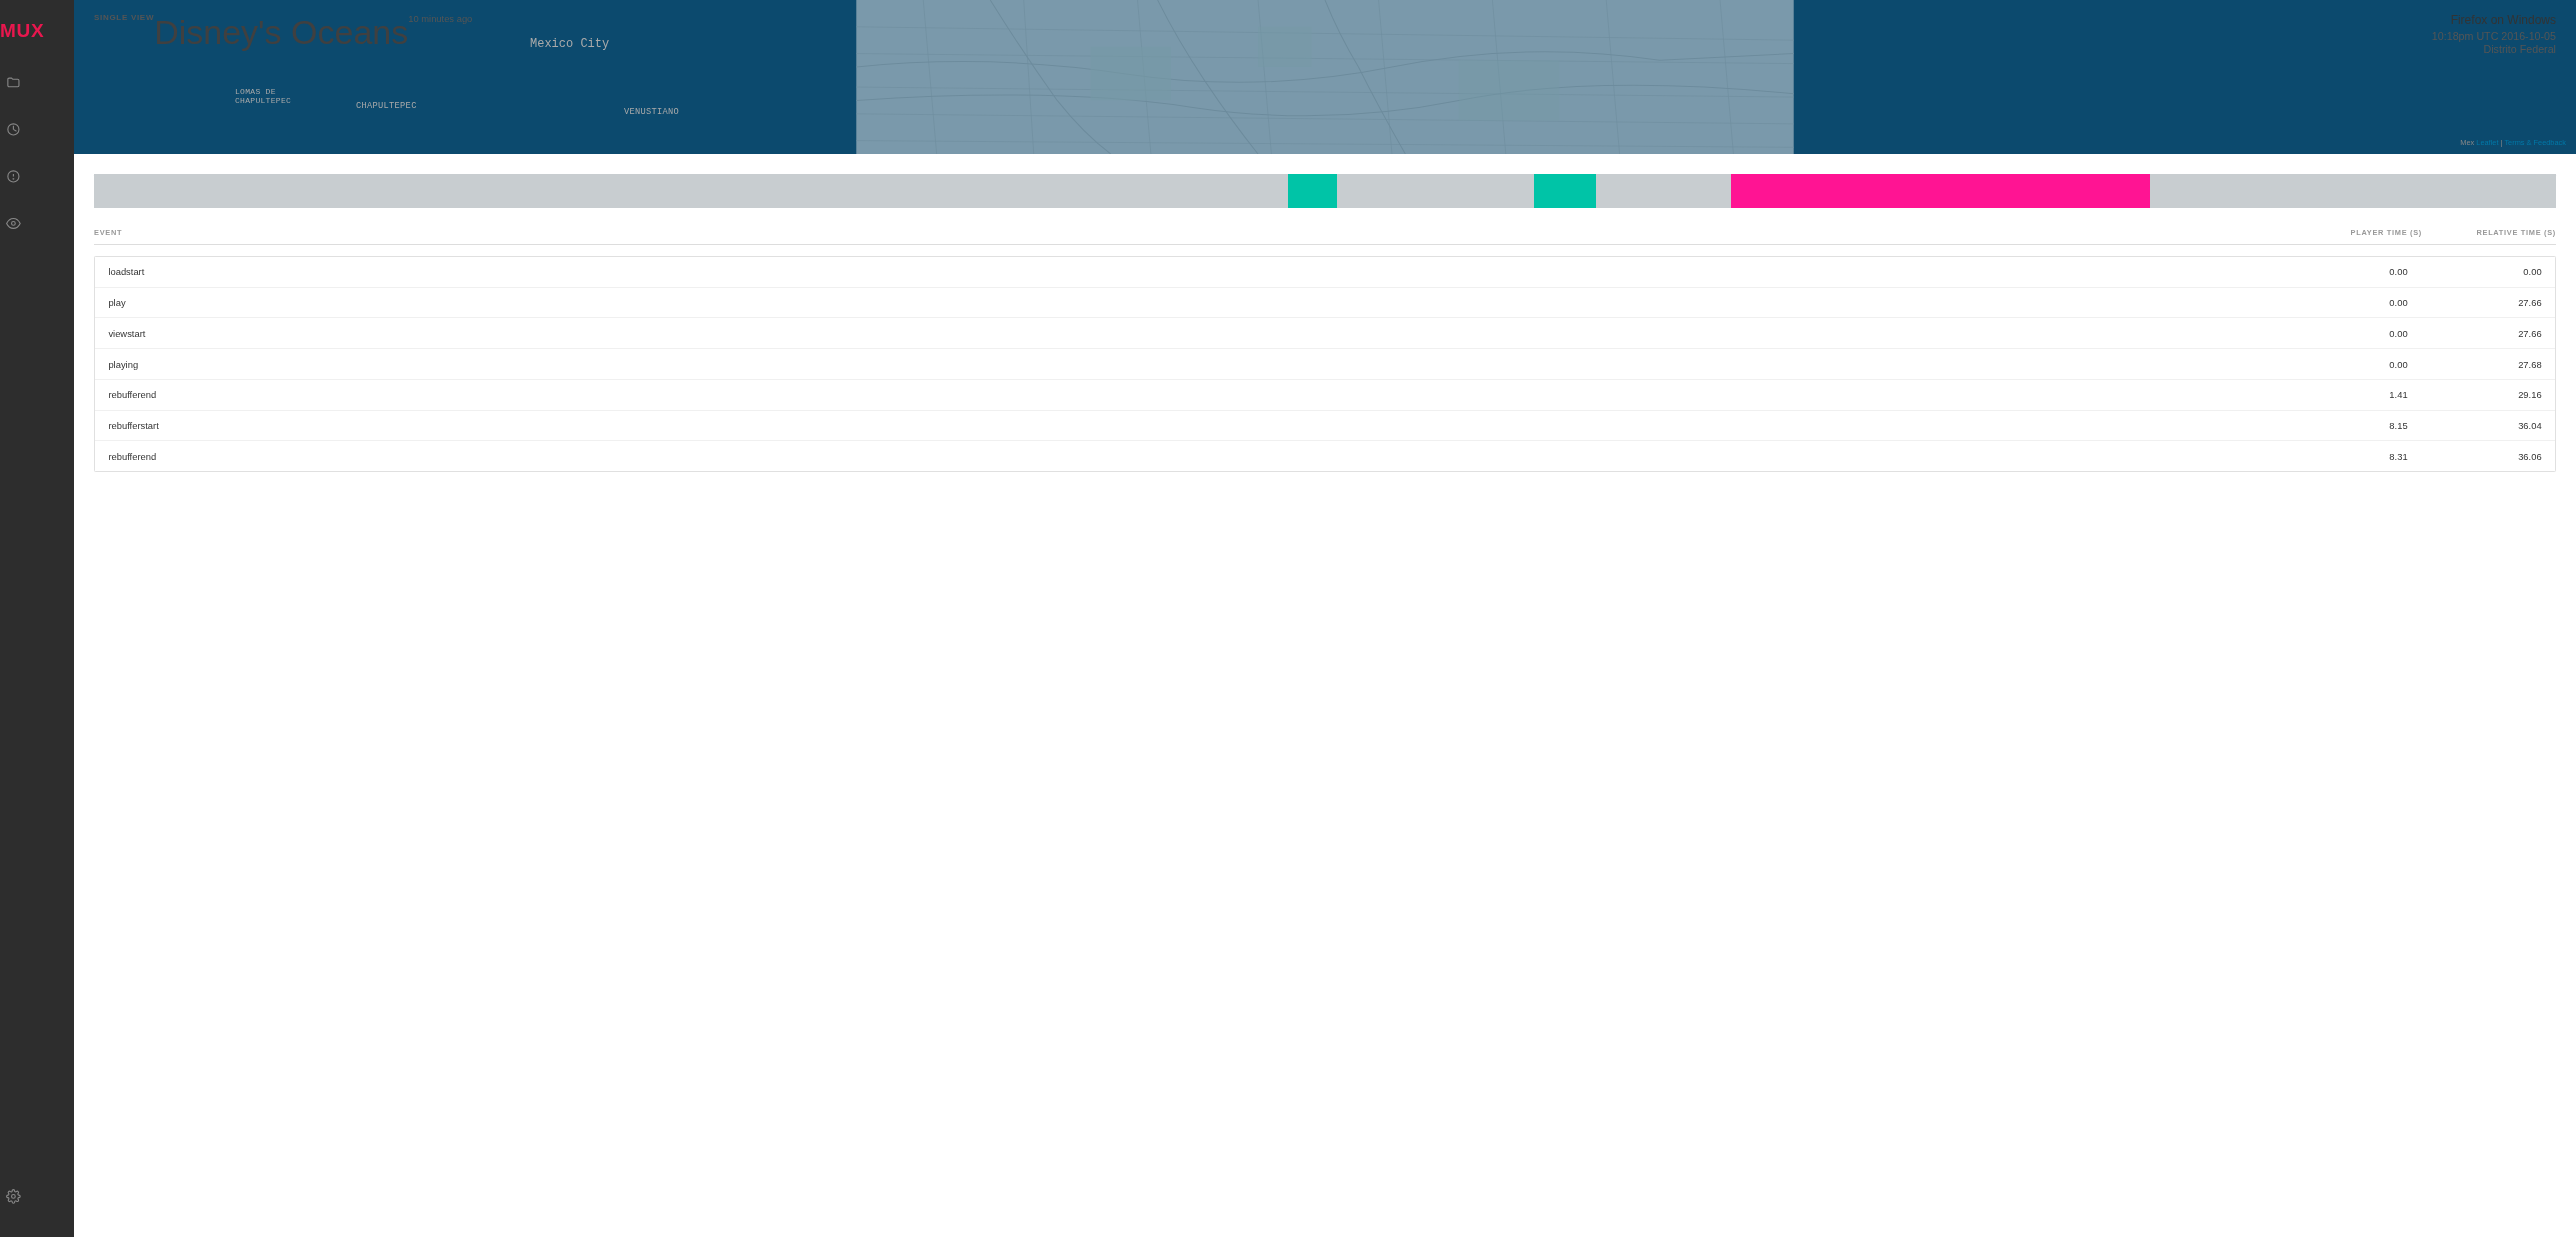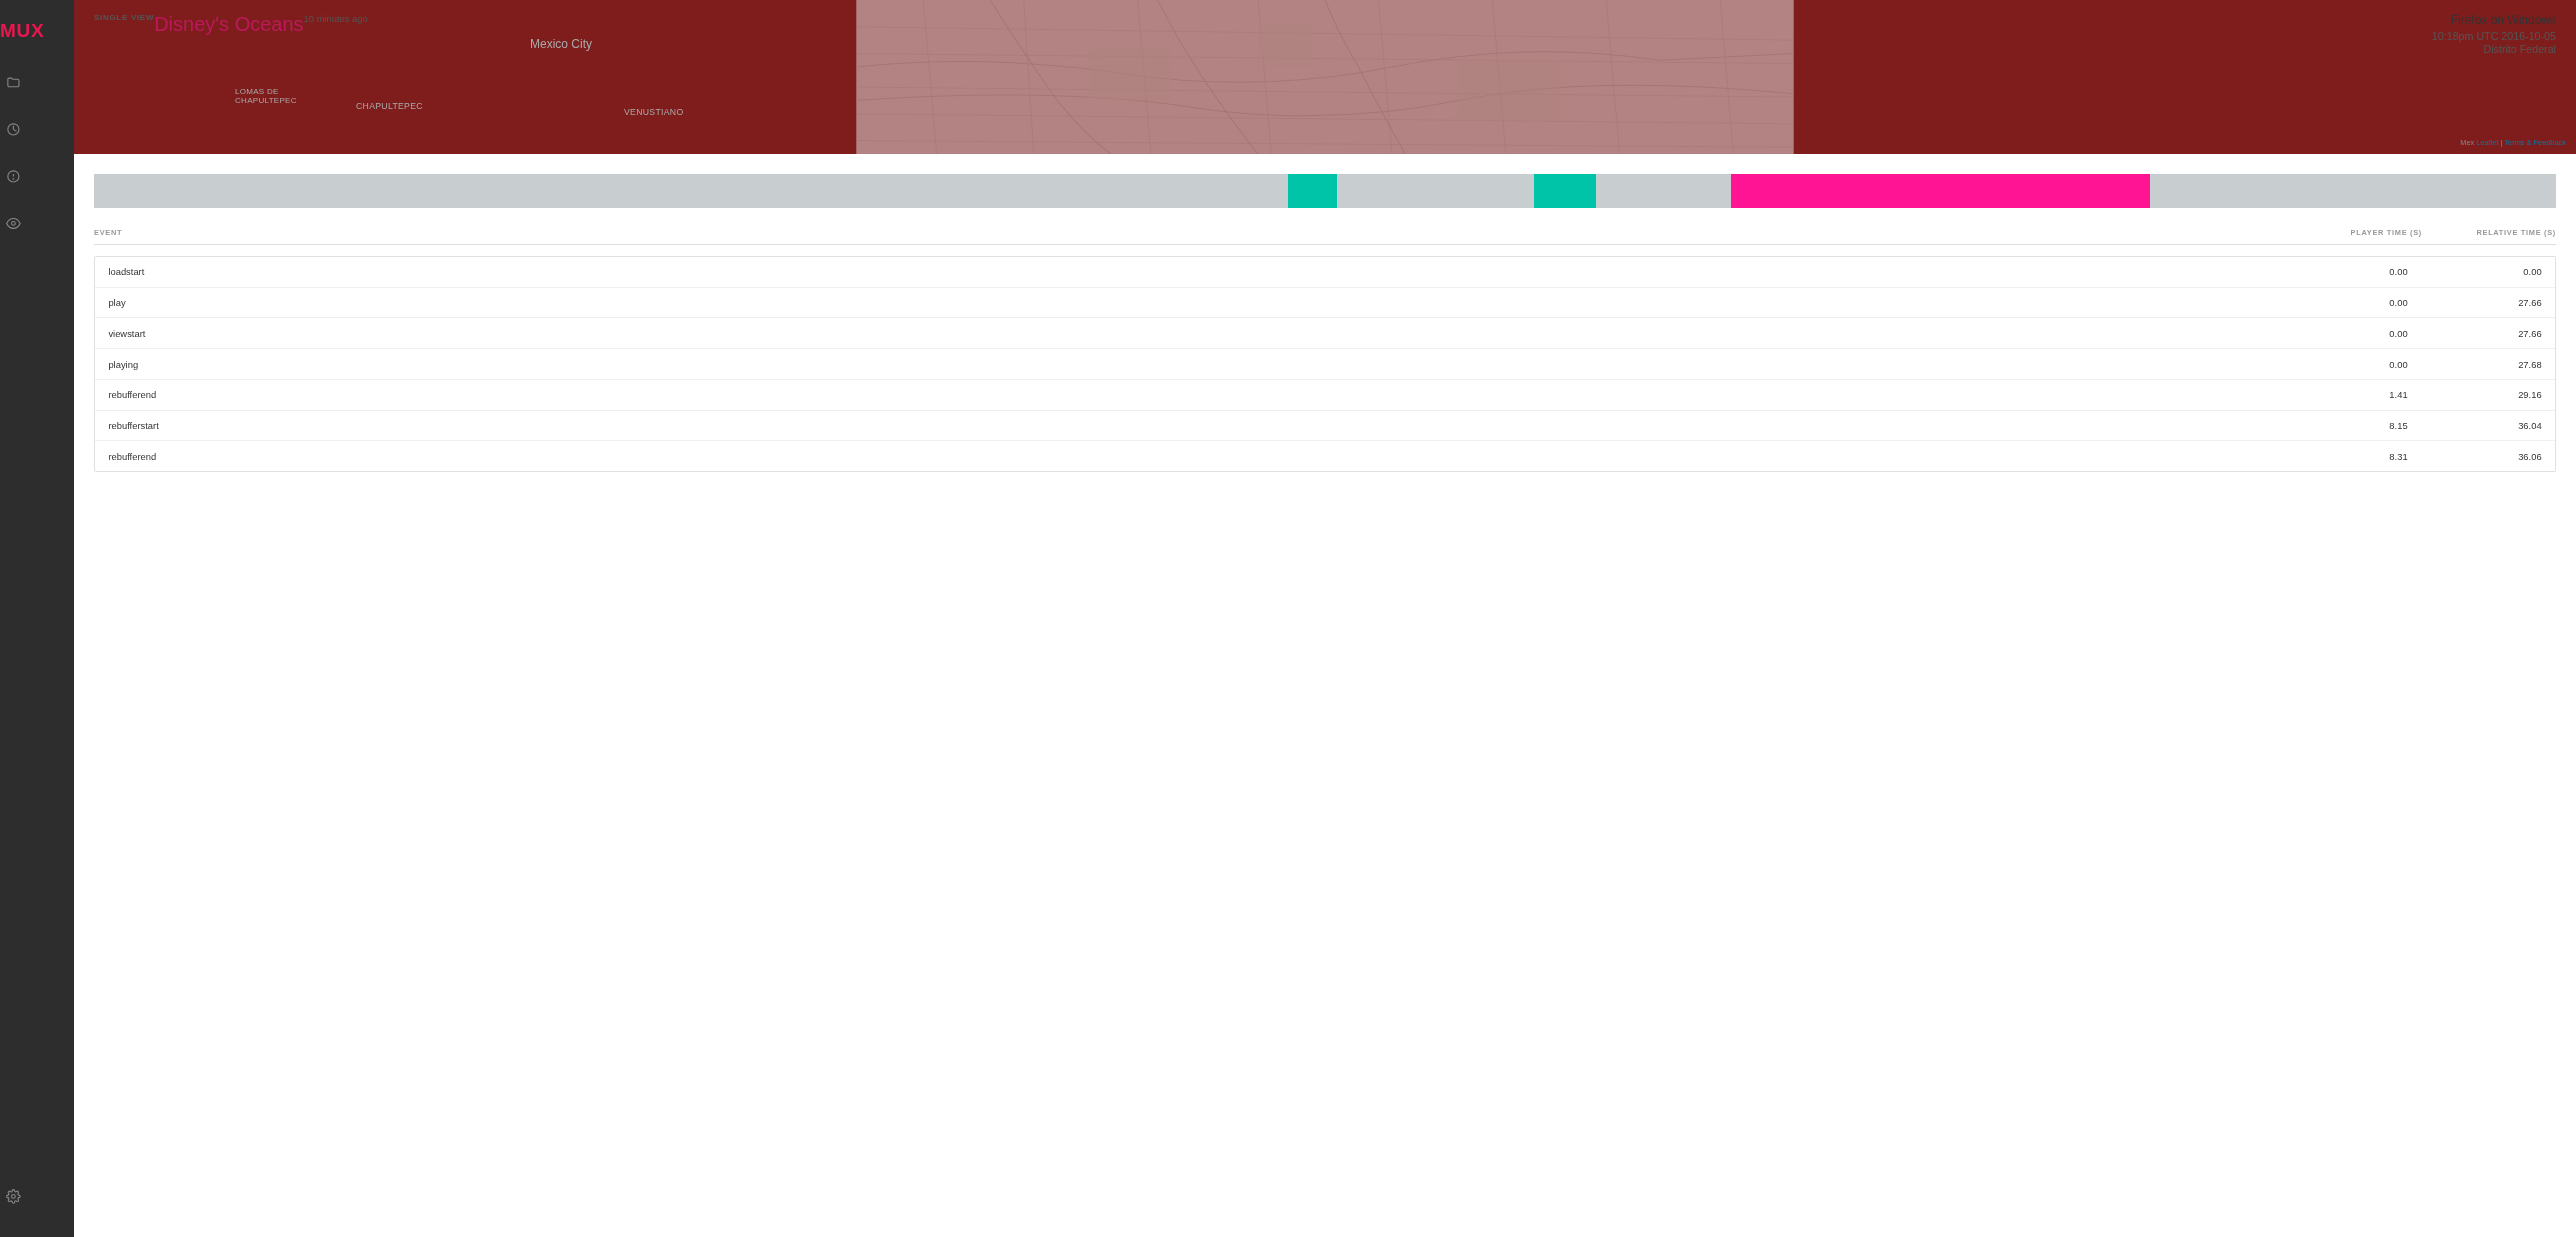--- a/index.html
+++ b/index.html
@@ -65,22 +65,23 @@
     .map-header {
       position: relative;
       height: 154px;
       background: #e8e8e8;
       overflow: hidden;
       flex-shrink: 0;
     }
     .map-bg {
       position: absolute;
       inset: 0;
-      background: #7f1d1d;
+      background: #0c4a6e;
       overflow: hidden;
+      font-family: Liberation Mono, monospace;
     }
     
     .map-svg {
       width: 100%;
       height: 100%;
       opacity: 0.5;
     }
     .map-overlay-info {
       position: absolute;
       top: 0;
@@ -94,23 +95,23 @@
     }
     .single-view-label {
       font-size: 8px;
       font-weight: 600;
       color: #555;
       letter-spacing: 0.7px;
       text-transform: uppercase;
       margin-bottom: 4px;
     }
     .view-title {
-      font-size: 20px;
+      font-size: 34px;
       font-weight: 300;
-      color: #be185d;
+      color: #404040;
       margin-bottom: 5.4px;
     }
     .view-time {
       font-size: 9.4px;
       color: #555;
     }
     .map-top-right {
       position: absolute;
       top: 13.4px;
       right: 20px;

